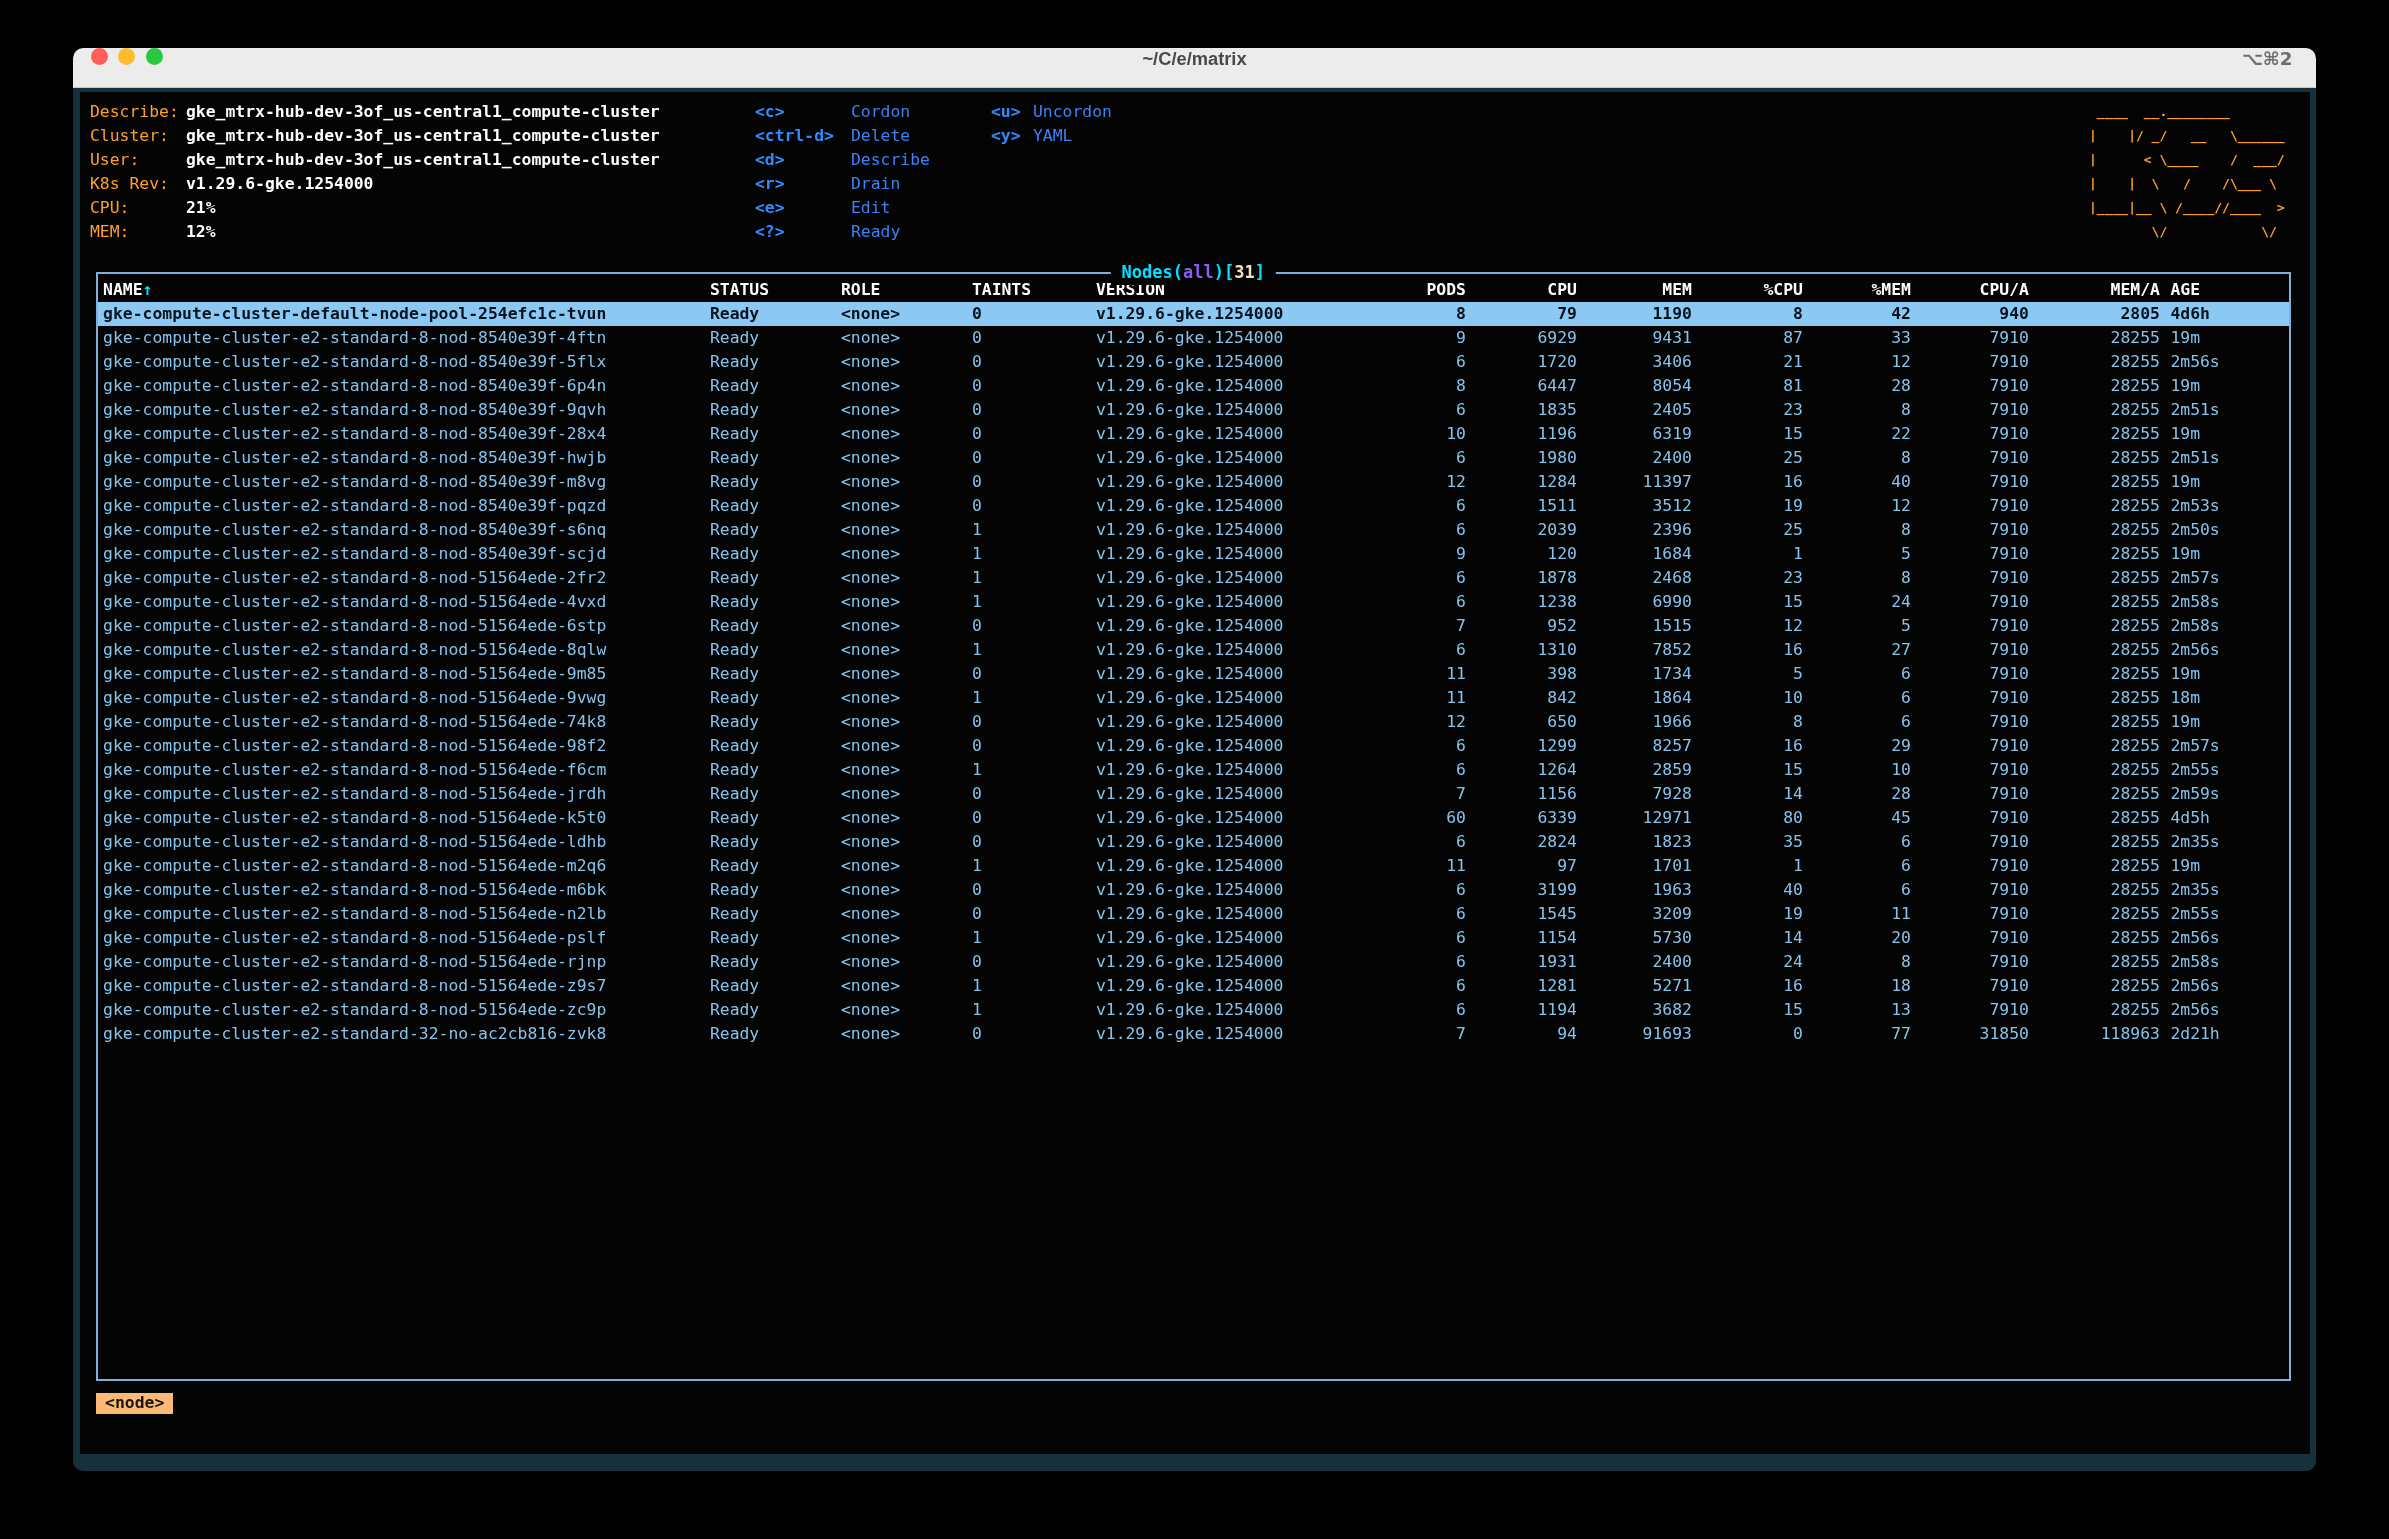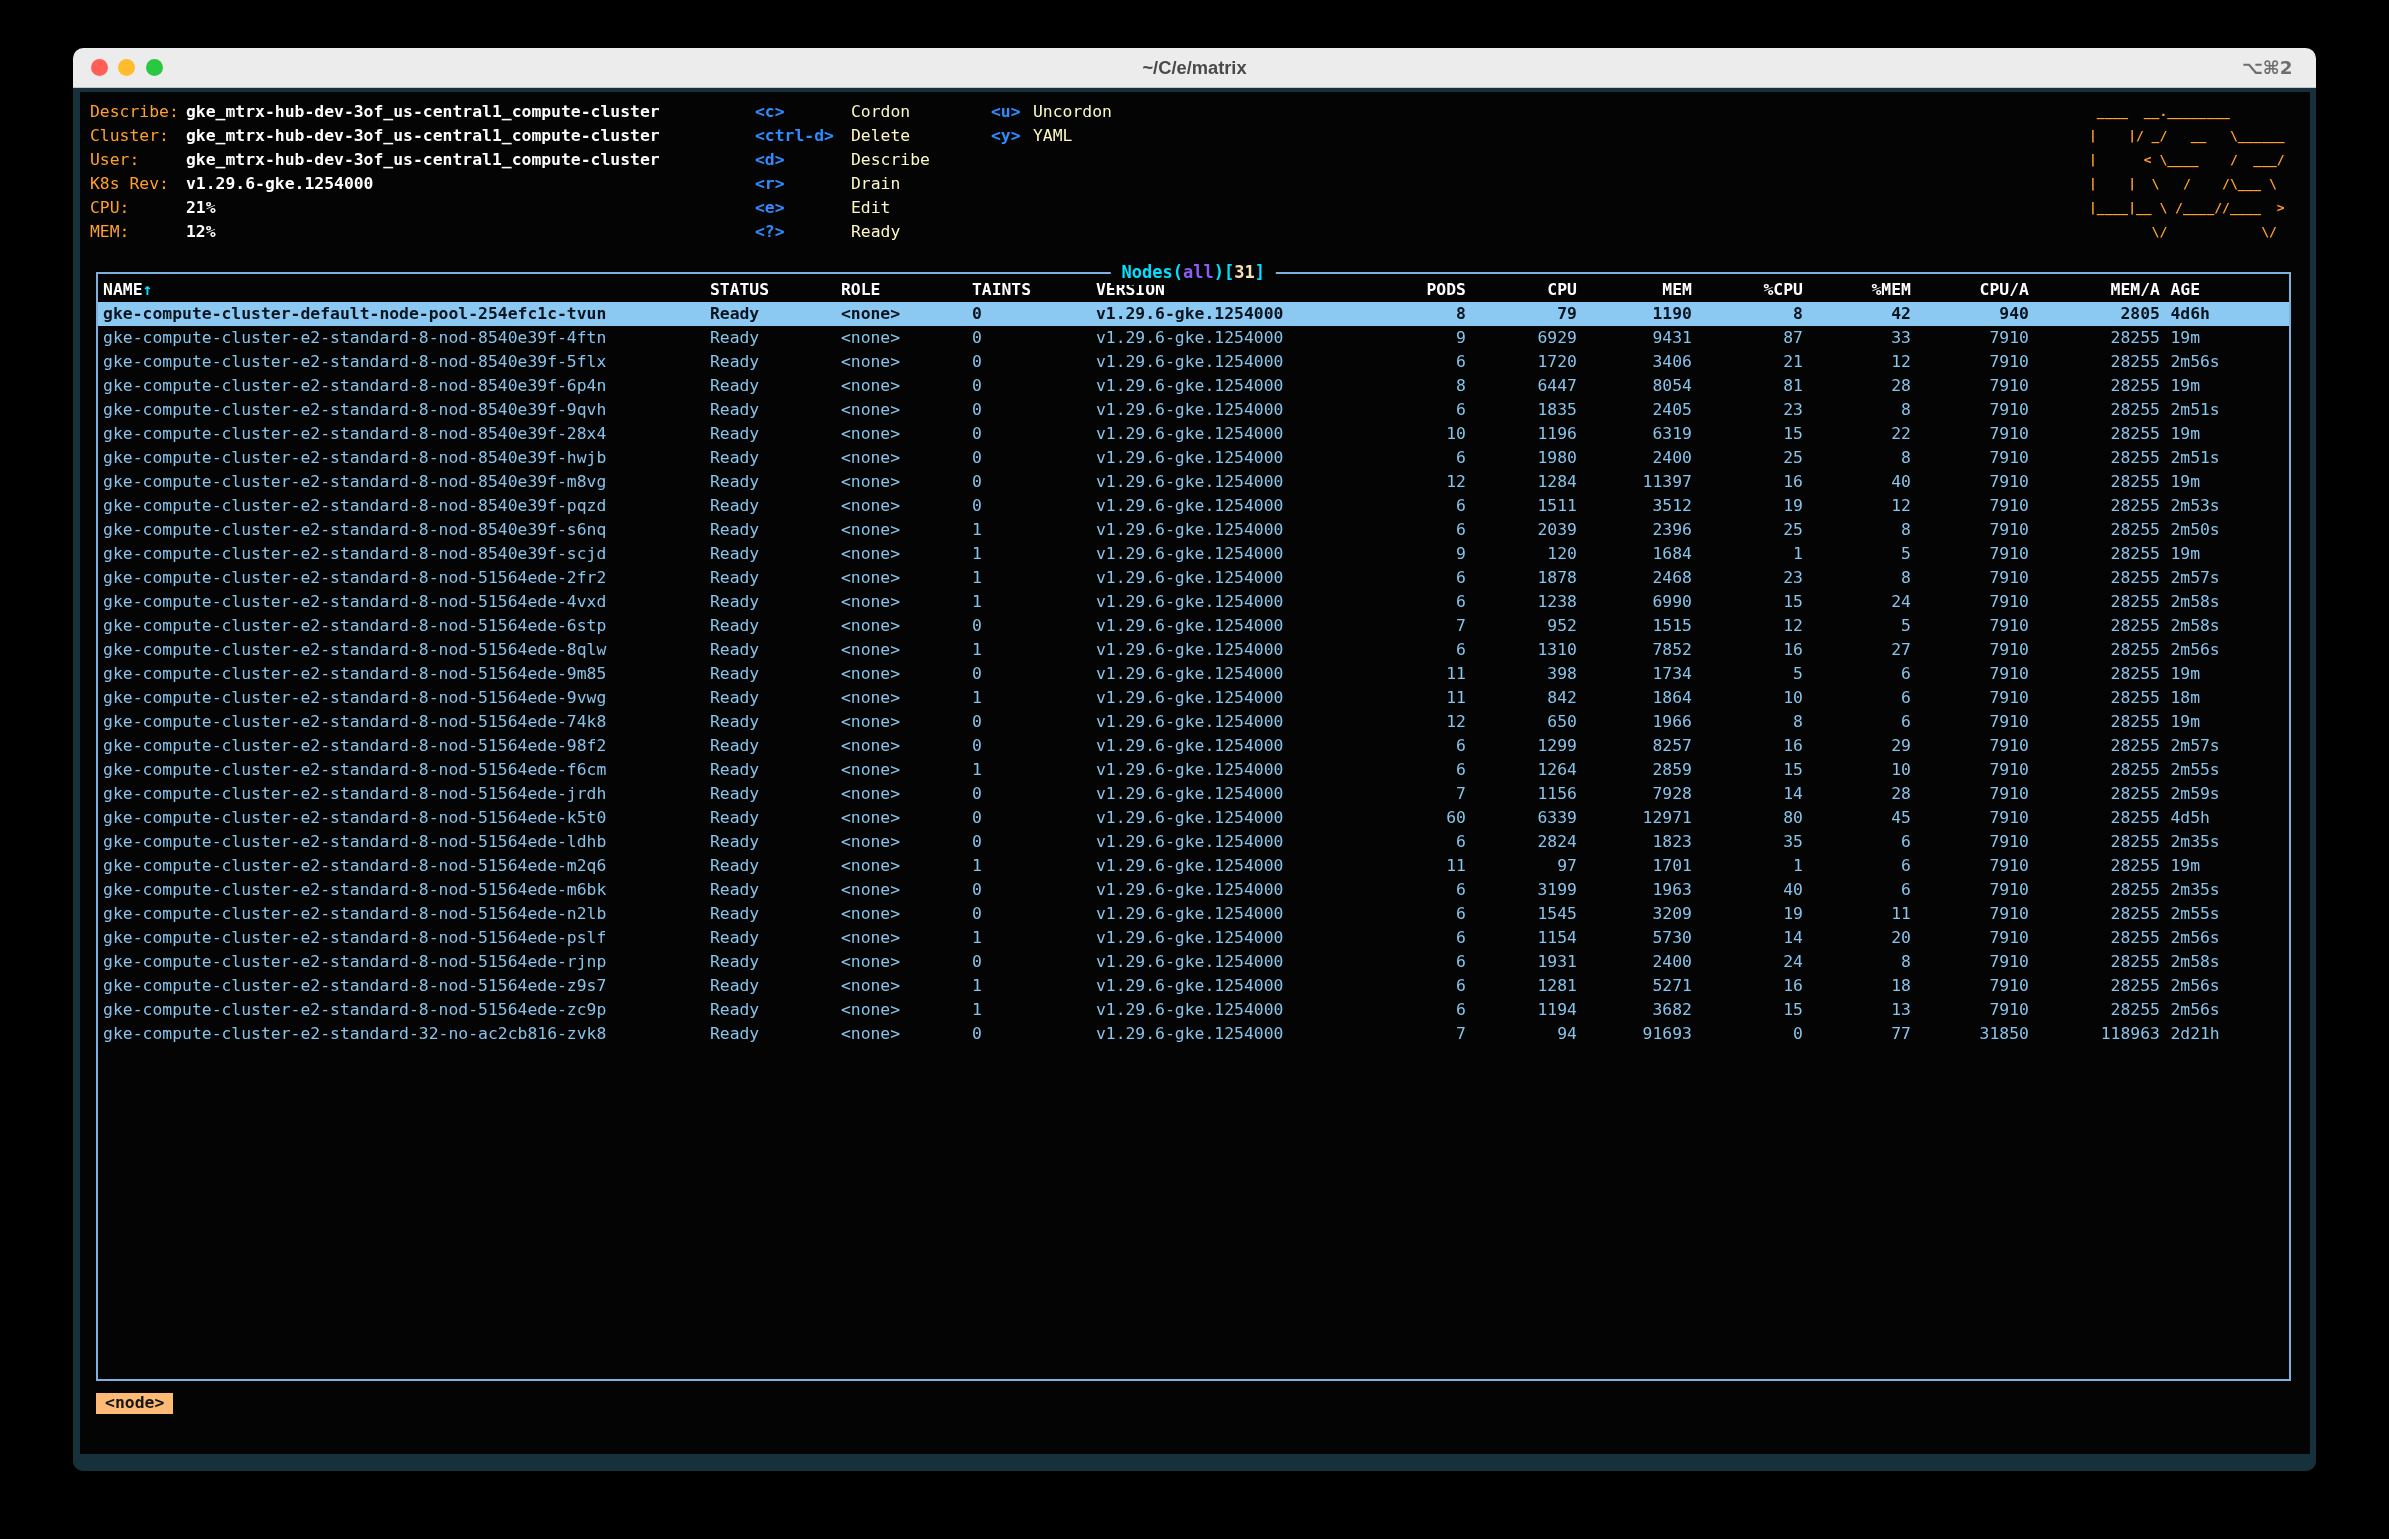--- a/index.html
+++ b/index.html
@@ -4,21 +4,21 @@
 <style>
   html,body { margin:0; padding:0; background:#000; }
   body { width:2389px; height:1539px; position:relative; overflow:hidden;
          font-family:"DejaVu Sans Mono", monospace; }
 
   .window { position:absolute; left:73px; top:48px; width:2243px; height:1423px;
             border-radius:10.5px; background:#16313c; box-shadow:0 15.7px 46px rgba(0,0,0,.75); }
 
   
   .titlebar { height:40px; background:#ececec; border-radius:10.5px 10.5px 0 0;
-              display:flex; align-items:center; position:relative;
+              display:flex; position:relative;
               border-bottom:0.7px solid #c6c6c6; box-sizing:border-box;
               font-family:"Liberation Sans", sans-serif;gap:22px; }
   .lights { display:flex; gap:10.5px; padding-left:17.7px; }
   .light { width:17px; height:17px; border-radius:50%; }
   .light.red    { background:#ff5f57; }
   .light.yellow { background:#febc2e; }
   .light.green  { background:#28c840; }
   .win-title { position:absolute; left:50%; transform:translateX(-50%);
                font-weight:bold; font-size:18.3px; color:#4a4a4a; }
   .win-shortcut { margin-left:auto; padding-right:23.6px; font-size:18.3px;
@@ -35,21 +35,21 @@
   .topbar { display:flex; align-items:flex-start; padding:7.9px 17px 0 10.5px; line-height:24px; }
   .info { width:665px; }
   .info-line { display:flex; white-space:pre; }
   .ilabel { width:96px; color:#ffa028; }
   .ivalue { color:#ffffff; font-weight:bold; }
   .bolt   { color:#ffd75e; margin-left:7.9px; font-family:"DejaVu Sans", sans-serif; }
   .newver { color:#58c0ba; font-weight:bold; }
 
   .menu-line { display:flex; white-space:pre; }
   .mkey  { color:#2e8cff; font-weight:bold; }
-  .mlabel{ color:#fef9c3; }
+  .mlabel{ color:#3b82f6; }
   .menu1 .mkey { width:96px; }
   .menu1 .mlabel { width:118px; }
   .menu2 { margin-left:22px; }
   .menu2 .mkey { width:42px; }
 
   .logo { margin:0 0 15px auto; color:#ffa028; font-weight:bold; font-size:13px;
           line-height:24px; white-space:pre;text-align:right; }
 
   
   .table-box { position:relative; flex:1; margin:13px 19px 0 16.4px;

